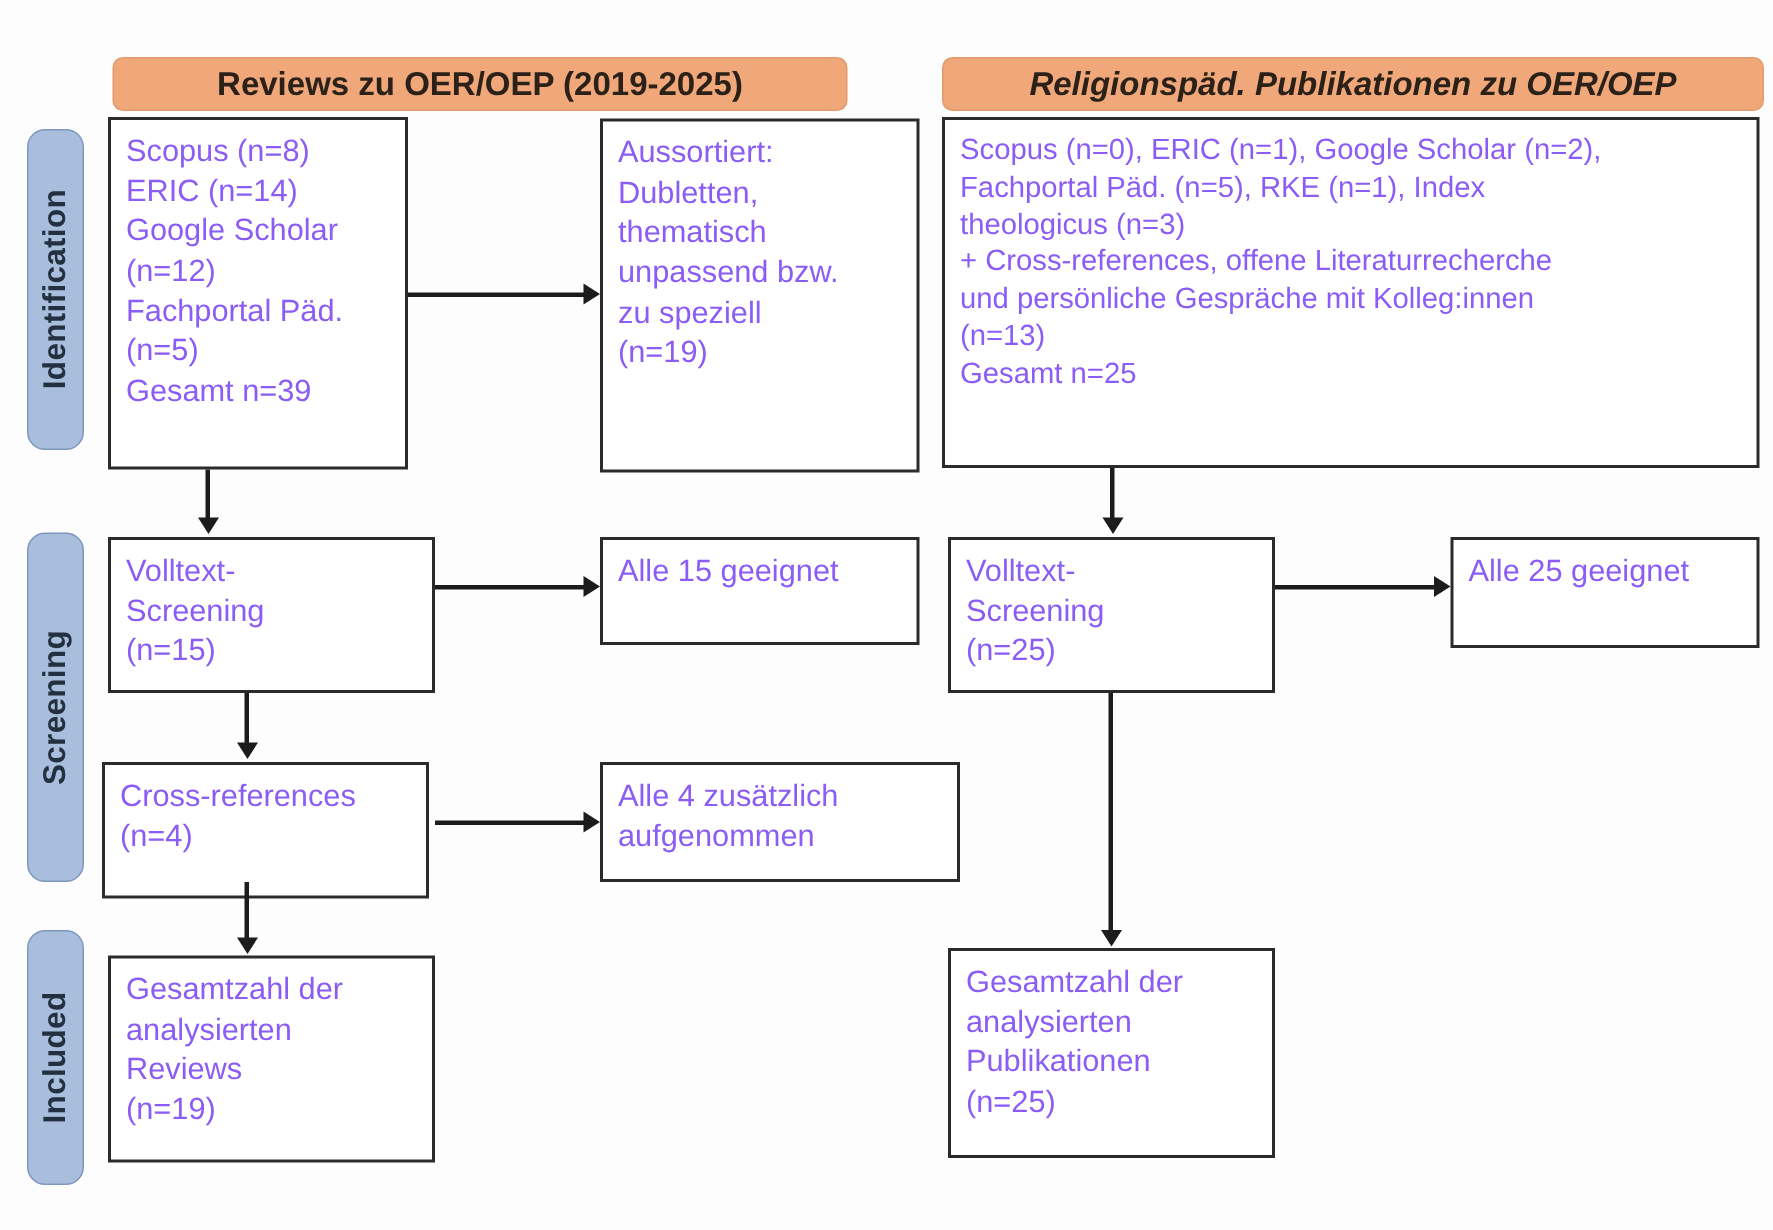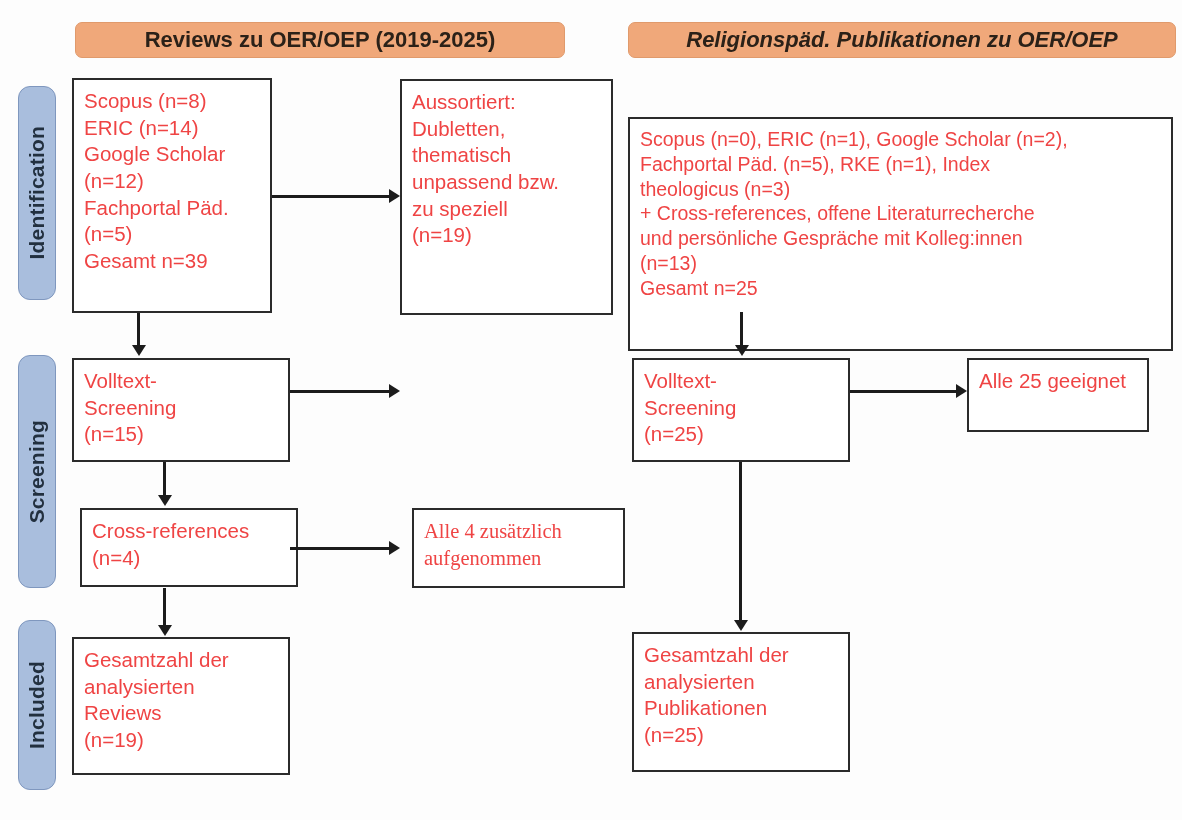--- a/index.html
+++ b/index.html
@@ -44,30 +44,31 @@
     border: 1px solid #e09a6c;
     border-radius: 7px;
     box-sizing: border-box;
     display: flex;
     align-items: center;
     justify-content: center;
     color: #2b2118;
     font-size: 22px;
     font-weight: bold;
     white-space: nowrap;
+    margin-top: 16px;
   }
 
   
   .flow-box {
     position: absolute;
     background: #ffffff;
     border: 2.5px solid #2b2b2b;
     box-sizing: border-box;
     padding: 8px 8px 6px 10px;
-    color: #ef4444;
+    color: #8b5cf6;
     font-size: 20.5px;
     line-height: 1.30;
     white-space: pre-line;
     overflow: hidden;
   }
   .flow-box.dense {
     font-size: 19.5px;
     line-height: 1.27;
   }
 
@@ -137,60 +138,61 @@
   <div class="conn conn-h" style="left:272px; top:195px; width:118px;"></div>
   <div class="arrow-right" style="left:389px; top:189px;"></div>
 
   <div class="conn conn-v" style="left:137px; top:313px; width:3px; height:33px;"></div>
   <div class="arrow-down" style="left:132px; top:345px;"></div>
 
   <div class="flow-box" style="left:72px; top:358px; width:218px; height:104px;">Volltext-
 Screening
 (n=15)</div>
 
+  <div class="flow-box" style="left:400px; top:358px; width:213px; height:72px;">Alle 15 geeignet</div>
 
   <div class="conn conn-h" style="left:290px; top:390px; width:100px;"></div>
   <div class="arrow-right" style="left:389px; top:384px;"></div>
 
   <div class="conn conn-v" style="left:163px; top:462px; width:3px; height:34px;"></div>
   <div class="arrow-down" style="left:158px; top:495px;"></div>
 
-  <div class="flow-box" style="left:80px; top:508px; width:218px; height:79px;">Cross-references
+  <div class="flow-box" style="left:68px; top:508px; width:218px; height:91px;">Cross-references
 (n=4)</div>
 
-  <div class="flow-box" style="left:412px; top:508px; width:213px; height:80px;font-family:Liberation Serif, serif;">Alle 4 zusätzlich
+  <div class="flow-box" style="left:400px; top:508px; width:240px; height:80px;">Alle 4 zusätzlich
 aufgenommen</div>
 
   <div class="conn conn-h" style="left:290px; top:547px; width:100px;"></div>
   <div class="arrow-right" style="left:389px; top:541px;"></div>
 
   <div class="conn conn-v" style="left:163px; top:588px; width:3px; height:39px;"></div>
   <div class="arrow-down" style="left:158px; top:625px;"></div>
 
   <div class="flow-box" style="left:72px; top:637px; width:218px; height:138px;">Gesamtzahl der
 analysierten
 Reviews
 (n=19)</div>
 
-  <div class="flow-box dense" style="left:628px; top:78px; width:545px; height:234px;margin-top:39px;">Scopus (n=0), ERIC (n=1), Google Scholar (n=2),
+  <div class="flow-box dense" style="left:628px; top:78px; width:545px; height:234px;">Scopus (n=0), ERIC (n=1), Google Scholar (n=2),
 Fachportal Päd. (n=5), RKE (n=1), Index
 theologicus (n=3)
 + Cross-references, offene Literaturrecherche
 und persönliche Gespräche mit Kolleg:innen
 (n=13)
 Gesamt n=25</div>
 
   <div class="conn conn-v" style="left:740px; top:312px; width:3px; height:34px;"></div>
   <div class="arrow-down" style="left:735px; top:345px;"></div>
 
   <div class="flow-box" style="left:632px; top:358px; width:218px; height:104px;">Volltext-
 Screening
 (n=25)</div>
 
-  <div class="flow-box" style="left:967px; top:358px; width:182px; height:74px;">Alle 25 geeignet</div>
+  <div class="flow-box" style="left:967px; top:358px; width:206px; height:74px;">Alle 25 geeignet</div>
 
   <div class="conn conn-h" style="left:850px; top:390px; width:107px;"></div>
   <div class="arrow-right" style="left:956px; top:384px;"></div>
 
   <div class="conn conn-v" style="left:739px; top:462px; width:3px; height:160px;"></div>
   <div class="arrow-down" style="left:734px; top:620px;"></div>
 
   <div class="flow-box" style="left:632px; top:632px; width:218px; height:140px;">Gesamtzahl der
 analysierten
 Publikationen

